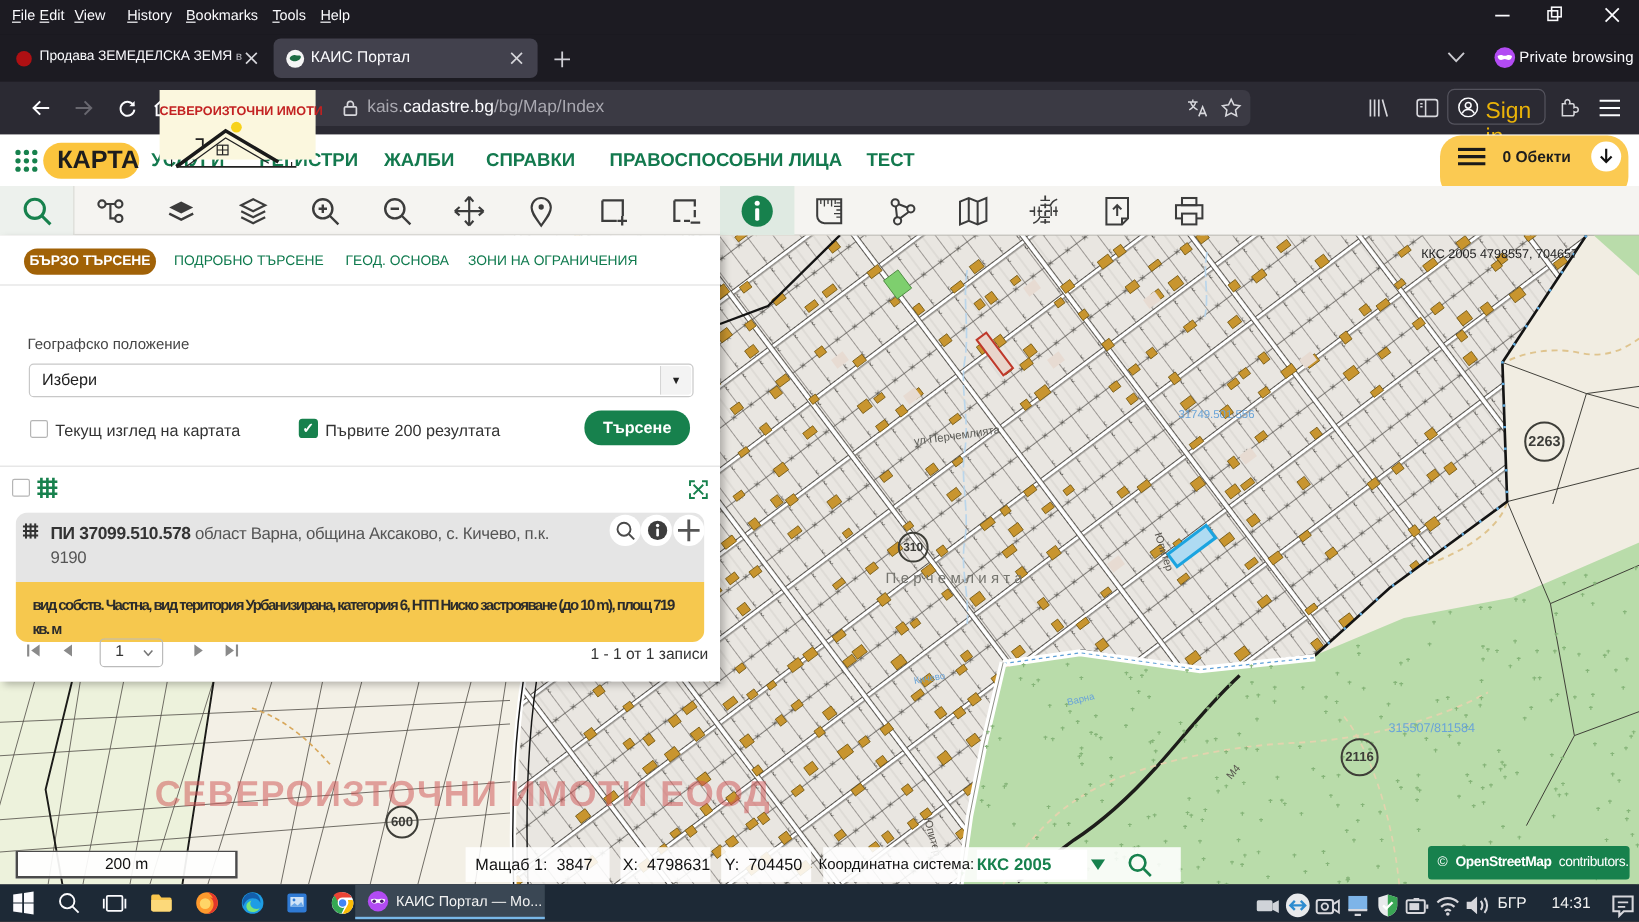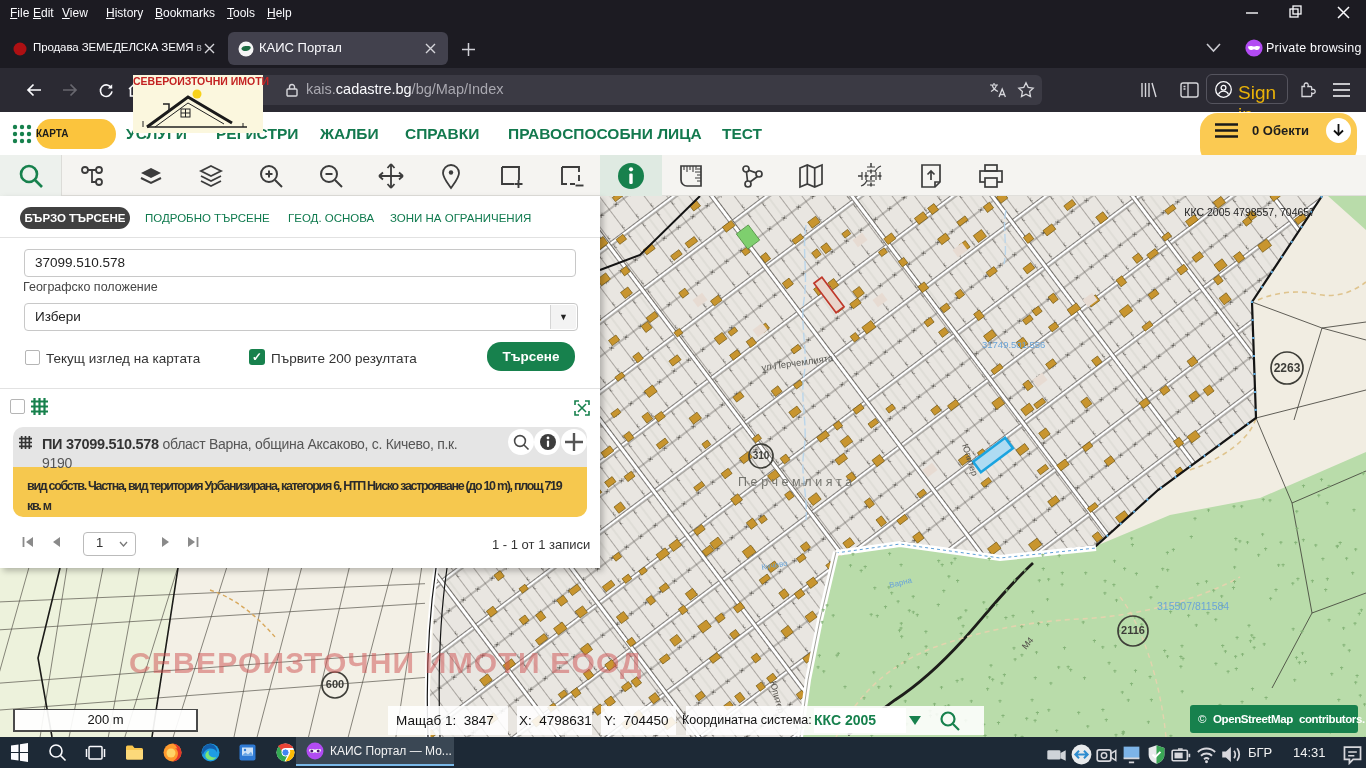--- a/index.html
+++ b/index.html
@@ -11,50 +11,50 @@
 #tab1{position:absolute;left:6px;top:3px;width:212px;height:33px;color:#fbfbfe;font-size:13px}
 #atab{position:absolute;left:228px;top:3px;width:220px;height:33px;background:#42414d;border-radius:6px;color:#fbfbfe;font-size:13px}
 #navbar{left:0;top:68px;width:1366px;height:44px;background:#2b2a33}
 #urlbar{position:absolute;left:148px;top:7px;width:894px;height:30px;background:#3b3a44;border-radius:6px}
 #siteheader{left:0;top:112px;width:1366px;height:43px;background:#fff}
 .gmenu{position:absolute;top:13px;color:#13794e;font-weight:bold;font-size:15.5px}
 #toolbar{left:0;top:155px;width:1366px;height:41px;background:#f5f4f1;border-bottom:1px solid #e0dfdb}
 .ticon{position:absolute;top:6px;width:30px;height:30px}
 
 #panel{left:0;top:196px;width:600px;height:372px;background:#fff;box-shadow:3px 3px 6px rgba(0,0,0,.25)}
-#qtab{position:absolute;left:20px;top:11px;width:110px;height:22px;background:#404040;border-radius:11px;color:#fff;font-weight:bold;font-size:11.5px;text-align:center;line-height:22px}
+#qtab{position:absolute;left:20px;top:11px;width:110px;height:22px;background:#a16207;border-radius:11px;color:#fff;font-weight:bold;font-size:11.5px;text-align:center;line-height:22px}
 .ptab{position:absolute;top:16px;color:#0f7a4e;font-weight:normal;font-size:11.5px}
 #searchinput{position:absolute;left:24px;top:53px;width:552px;height:28px;border:1px solid #c8c8c8;border-radius:4px;font-size:13.5px;color:#222;line-height:26px;padding-left:10px}
 #geolabel{position:absolute;left:23px;top:84px;font-size:12.5px;color:#454545}
 #select{position:absolute;left:24px;top:107px;width:554px;height:28px;border:1px solid #c8c8c8;border-radius:4px;font-size:13.5px;color:#222;line-height:26px;padding-left:10px}
 #selbtn{position:absolute;right:1px;top:1px;width:26px;height:24px;background:#f3f3f3;border-left:1px solid #d5d5d5;text-align:center;line-height:24px;font-size:9px;color:#222;border-radius:0 3px 3px 0}
 .cb{position:absolute;width:15px;height:15px;border:1px solid #b5b5b5;border-radius:2px;background:#fff}
 .cbg{position:absolute;width:16px;height:16px;border-radius:3px;background:#17814d;color:#fff;font-size:12px;font-weight:bold;text-align:center;line-height:16px}
 .cblabel{position:absolute;font-size:13.5px;color:#333}
 #searchbtn{position:absolute;left:487px;top:146px;width:88px;height:29px;background:#17814d;border-radius:14px;color:#fff;font-weight:bold;font-size:13.5px;text-align:center;line-height:29px}
 .hr{position:absolute;left:0;width:600px;height:0;border-top:1px solid #e2e2e2}
 #card{position:absolute;left:13px;top:231px;width:574px;border-radius:10px;overflow:hidden}
-#cardtop{position:relative;background:#e5e5e5;height:40px;padding:8px 12px 0 7px}
+#cardtop{position:relative;background:#e5e5e5;height:58px;padding:8px 12px 0 7px}
 #cardtxt{font-size:14px;letter-spacing:-0.3px;color:#555;line-height:19px;width:428px;margin-left:22px}
 #cardyellow{background:#f6c84e;height:50px;padding:9px 14px 0 14px;font-size:12.5px;letter-spacing:-1.3px;font-weight:bold;color:#2b2b2b;line-height:20px}
 .pgi{position:absolute;top:337px;color:#8a8a8a}
 #pgbox{position:absolute;left:83px;top:336px;width:53px;height:24px;border:1px solid #bbb;border-radius:4px;font-size:13px;color:#333}
 
 #scalebox{left:13px;top:709px;width:185px;height:23px;background:rgba(255,255,255,.92);border:2px solid #4a4a4a;border-top-width:1px;font-size:13px;color:#111;text-align:center;line-height:20px}
 #statusbar{left:388px;top:706px;width:596px;height:29px;font-size:13.5px;color:#111;line-height:29px}.sbox{position:absolute;top:0;height:29px;background:rgba(255,255,255,.88)}
 #kksbox{position:absolute;left:426px;top:2px;width:92px;height:25px;background:#fff;color:#17814d;font-weight:bold;font-size:14px;text-align:left;line-height:25px}
 #osm{left:1190px;top:705px;width:168px;height:28px;background:#17814d;border-radius:3px;color:#fff;font-size:11.5px;line-height:28px}
 #wm{left:129px;top:646px;font-size:30px;font-weight:bold;color:rgba(208,85,85,.52);letter-spacing:1.2px;white-space:nowrap}
 #maplabel{left:1150px;top:206px;width:165px;font-size:10.5px;color:#222;text-align:right}
 
 #taskbar{left:0;top:737px;width:1366px;height:31px;background:#1d2936;color:#eee}
 .tb{position:absolute;top:5px;width:21px;height:21px}
 #apptile{position:absolute;left:296px;top:0;width:158px;height:29px;background:#3a4754;border-bottom:2px solid #79b8e8;font-size:12.5px;color:#f2f2f2;line-height:29px}
 #logo{left:133px;top:75px;width:130px;height:58px;background:#fbf7de;z-index:30}
-#logo div{font-size:10.5px;font-weight:bold;color:#c32222;text-align:center;letter-spacing:0;padding-top:0;white-space:nowrap}
+#logo div{font-size:10.5px;font-weight:bold;color:#c32222;text-align:center;letter-spacing:0;padding-top:12px;white-space:nowrap}
 svg{display:block}
 </style></head><body>
 <div id="menubar" class="abs">
     <span style="left:10px"><u>F</u>ile</span>
     <span style="left:33px"><u>E</u>dit</span>
     <span style="left:62px"><u>V</u>iew</span>
     <span style="left:106px"><u>H</u>istory</span>
     <span style="left:155px"><u>B</u>ookmarks</span>
     <span style="left:227px"><u>T</u>ools</span>
     <span style="left:267px"><u>H</u>elp</span>
@@ -152,21 +152,21 @@
       <circle cx="4" cy="4" r="2.2" fill="#17814d"></circle>
       <circle cx="11" cy="4" r="2.2" fill="#17814d"></circle>
       <circle cx="18" cy="4" r="2.2" fill="#17814d"></circle>
       <circle cx="4" cy="11" r="2.2" fill="#17814d"></circle>
       <circle cx="11" cy="11" r="2.2" fill="#17814d"></circle>
       <circle cx="18" cy="11" r="2.2" fill="#17814d"></circle>
       <circle cx="4" cy="18" r="2.2" fill="#17814d"></circle>
       <circle cx="11" cy="18" r="2.2" fill="#17814d"></circle>
       <circle cx="18" cy="18" r="2.2" fill="#17814d"></circle>
     </svg>
-    <div class="abs" style="left:36px;top:7px;width:80px;height:30px;background:#fbc43d;border-radius:15px;text-align:left;line-height:30px;font-weight:bold;font-size:10px;color:#1d1d1d">КАРТА</div>
+    <div class="abs" style="left:36px;top:7px;width:80px;height:30px;background:#fbc43d;border-radius:15px;text-align:right;line-height:30px;font-weight:bold;font-size:21px;color:#1d1d1d">КАРТА</div>
     <span class="gmenu" style="left:126px">УСЛУГИ</span>
     <span class="gmenu" style="left:216px">РЕГИСТРИ</span>
     <span class="gmenu" style="left:320px">ЖАЛБИ</span>
     <span class="gmenu" style="left:405px">СПРАВКИ</span>
     <span class="gmenu" style="left:508px">ПРАВОСПОСОБНИ ЛИЦА</span>
     <span class="gmenu" style="left:722px">ТЕСТ</span>
     <div class="abs" style="left:1200px;top:1px;width:157px;height:52px;background:#fbca52;border-radius:17.5px">
 <svg class="abs" style="left:15px;top:10px" width="23" height="15">
         <path d="M0 1.5h23M0 7.5h23M0 13.5h23" stroke="#1a1a1a" stroke-width="2.7"></path>
       </svg>
@@ -344,21 +344,20 @@
     <text x="762" y="570" font-size="8" fill="#6aa4d8" transform="rotate(-10 762 570)">Кичево</text>
     <text x="962" y="445" font-size="9" fill="#55524c" transform="rotate(72 962 445)">Юпитер</text>
     <text x="770" y="682" font-size="9" fill="#55524c" transform="rotate(75 770 682)">Юпитер</text>
   </svg>
 <div id="panel" class="abs">
 <div id="qtab">БЪРЗО ТЪРСЕНЕ</div>
 <span class="ptab" style="left:145px">ПОДРОБНО ТЪРСЕНЕ</span>
 <span class="ptab" style="left:288px">ГЕОД. ОСНОВА</span>
 <span class="ptab" style="left:390px">ЗОНИ НА ОГРАНИЧЕНИЯ</span>
 <div class="hr" style="top:41px"></div>
-<div id="searchinput">37099.510.578</div>
 <div id="geolabel">Географско положение</div>
 <div id="select">Избери<div id="selbtn">▼</div></div>
 <div class="cb" style="left:25px;top:154px"></div>
 <span class="cblabel" style="left:46px;top:155px">Текущ изглед на картата</span>
 <div class="cbg" style="left:249px;top:153px">✓</div>
 <span class="cblabel" style="left:271px;top:155px">Първите 200 резултата</span>
 <div id="searchbtn">Търсене</div>
 <div class="hr" style="top:192px"></div>
 <div class="cb" style="left:10px;top:203px"></div>
 <svg class="abs" style="left:31px;top:202px" width="17" height="17" viewBox="0 0 17 17">
@@ -441,21 +440,21 @@
       <path d="M0 0h12L6 9z" fill="#17814d"></path>
     </svg>
 <svg class="abs" style="left:551px;top:4px" width="22" height="22" viewBox="0 0 22 22">
       <circle cx="9" cy="9" r="6.5" fill="none" stroke="#17814d" stroke-width="2.2"></circle>
       <path d="M14 14l6 6" stroke="#17814d" stroke-width="2.2"></path>
     </svg>
 </div>
 <div id="osm" class="abs">
     <span style="position:absolute;left:8px;top:0">©</span>
     <span style="position:absolute;left:23px;top:0;font-weight:bold;letter-spacing:-0.4px">OpenStreetMap</span>
-    <span style="position:absolute;left:109px;top:0;font-weight:bold;letter-spacing:-0.4px">contributors.</span>
+    <span style="position:absolute;left:109px;top:0;font-weight:normal;letter-spacing:-0.4px">contributors.</span>
   </div>
 <div id="wm" class="abs">СЕВЕРОИЗТОЧНИ ИМОТИ ЕООД</div>
 <div id="maplabel" class="abs">ККС 2005 4798557, 704657</div>
 <div id="taskbar" class="abs">
     <svg class="tb" style="left:9px" viewBox="0 0 21 21">
       <path d="M2 3.5L9.5 2.4v7.6H2zM11 2.2L19 1v9H11zM2 11h7.5v7.6L2 17.5zM11 11h8v9l-8-1.2z" fill="#fbfbfe"></path>
     </svg>
     <svg class="tb" style="left:47px" viewBox="0 0 21 21">
       <circle cx="9" cy="9" r="6" fill="none" stroke="#fbfbfe" stroke-width="1.6"></circle>
       <path d="M13.5 13.5l5 5" stroke="#fbfbfe" stroke-width="1.6"></path>

